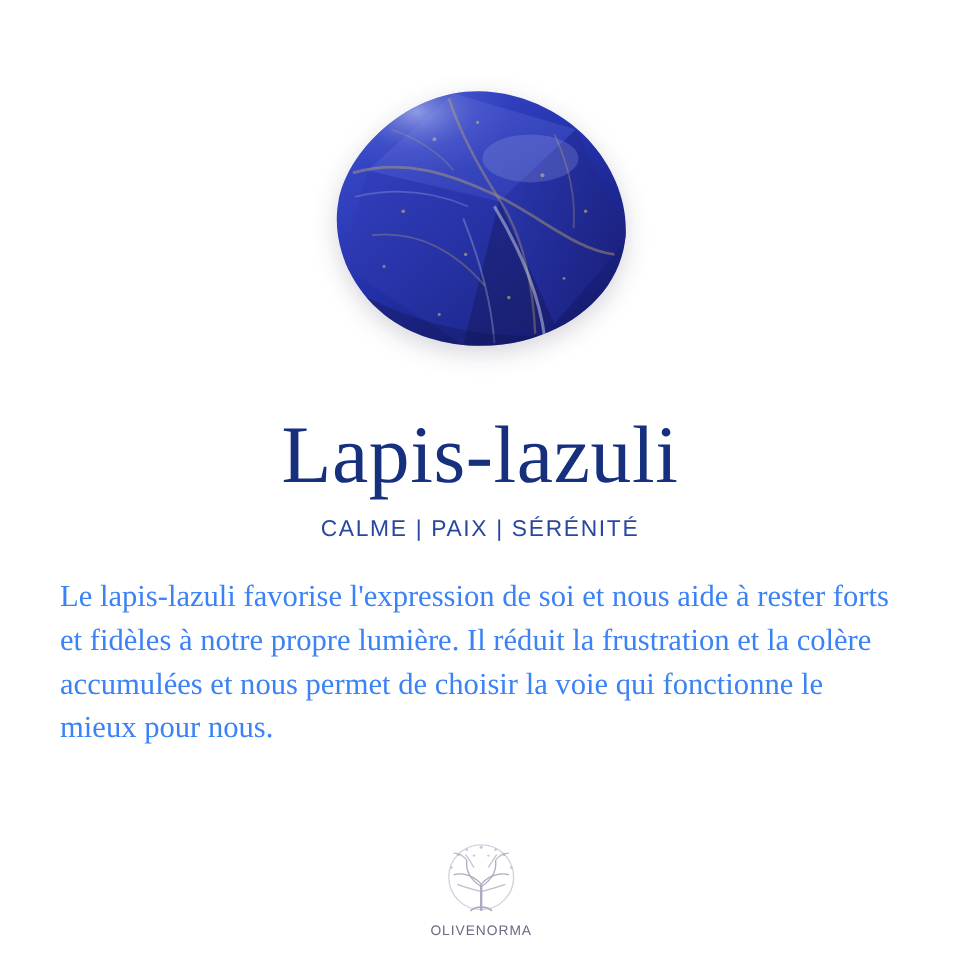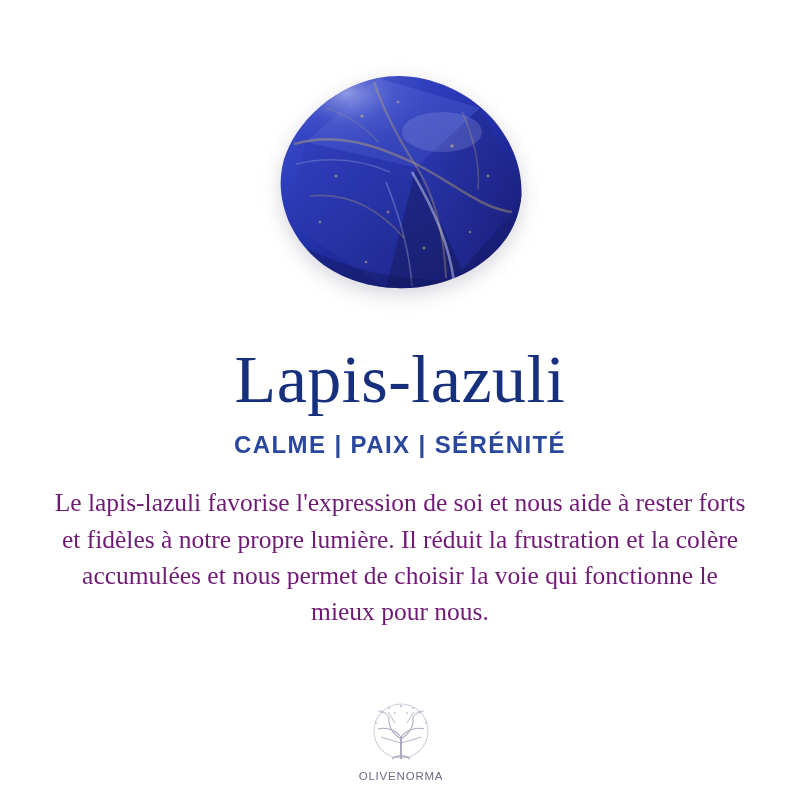--- a/index.html
+++ b/index.html
@@ -50,37 +50,37 @@
     font-size: 68px;
     line-height: 1.05;
     letter-spacing: 0.5px;
     color: #16307e;
     text-align: center;
     margin: 14px 0 0 0;
     font-weight: 400;
   }
   .subtitle {
     font-family: "Liberation Sans", sans-serif;
-    font-size: 24px;
+    font-size: 19px;
     letter-spacing: 1.4px;
     color: #2a47a0;
     text-align: center;
     margin: 16px 0 0 0;
-    font-weight: 700;
+    font-weight: 400;
   }
 
   
   .desc {
     width: 700px;
     margin: 26px auto 0 auto;
-    text-align: center;
+    text-align: left;
     font-family: "Liberation Serif", serif;
     font-size: 25.5px;
     line-height: 1.42;
-    color: #701a75;
+    color: #3b82f6;
   }
 
   
   .logo-area {
     position: absolute;
     left: 2px;
     right: 0;
     bottom: 18px;
     display: flex;
     flex-direction: column;

